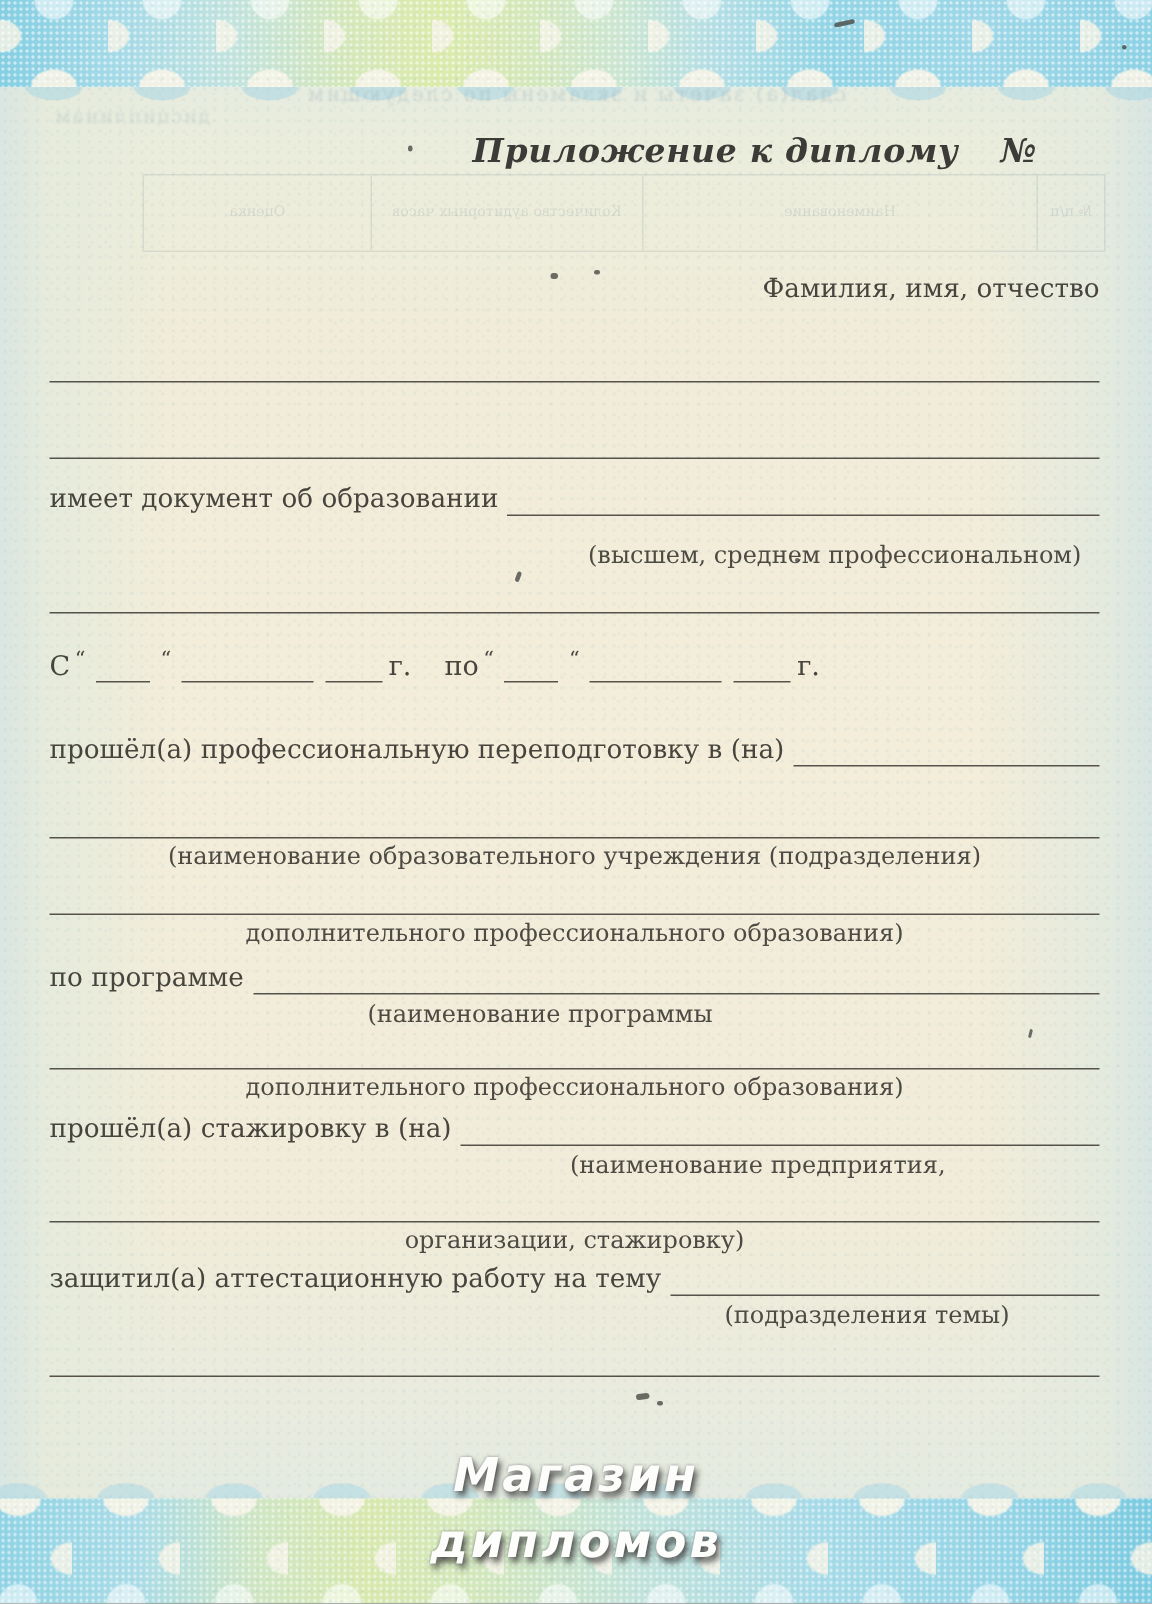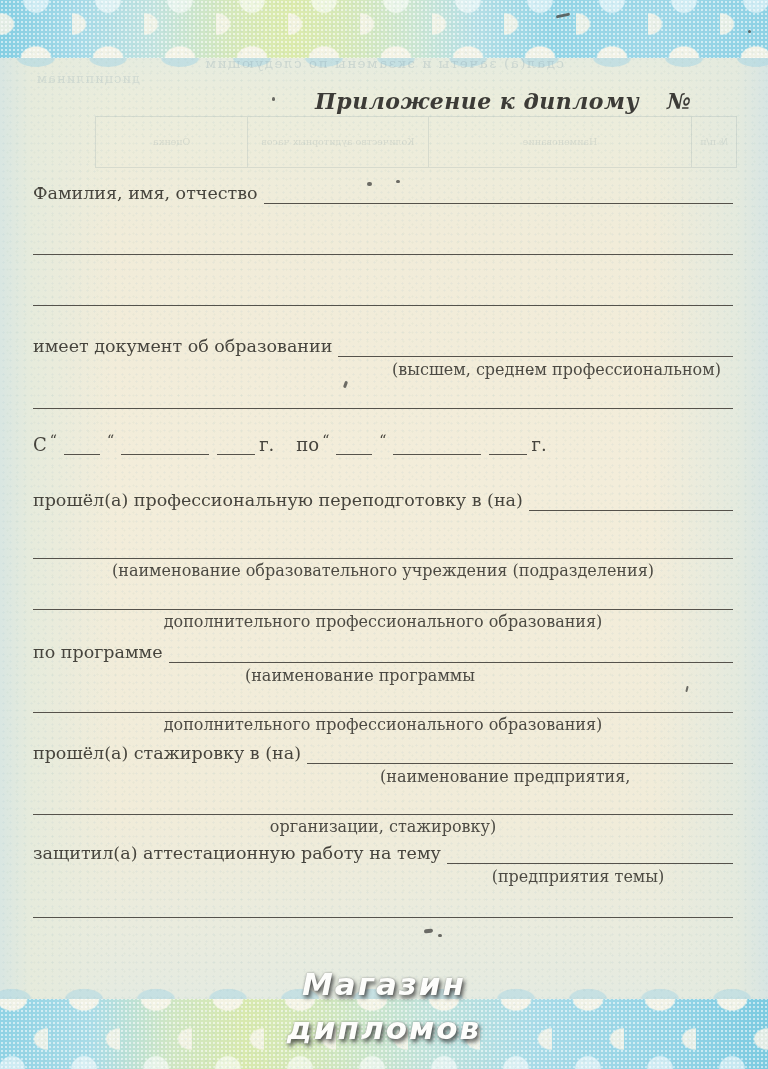--- a/index.html
+++ b/index.html
@@ -91,28 +91,28 @@
     <div class="ghost-cell" style="width:258px">Наименование</div>
     <div class="ghost-cell" style="width:176px">Количество аудиторных часов</div>
     <div class="ghost-cell" style="flex:1">Оценка</div>
   </div>
 
   <div class="title-row">
     <span class="title">Приложение к диплому</span>
     <span class="num-sign">№</span>
   </div>
 
-  <div class="row" style="top:185px;height:19px;">
+  <div class="row" style="top:185px;height:19px;flex-direction:column;">
     <span class="lbl">Фамилия, имя, отчество</span>
     <span class="fill"></span>
   </div>
   <div class="hr" style="top:254px;"></div>
   <div class="hr" style="top:305px;"></div>
 
-  <div class="row" style="top:338px;height:19px;justify-content:flex-end;">
+  <div class="row" style="top:325px;height:19px;justify-content:flex-end;">
     <span class="lbl">имеет документ об образовании</span>
     <span class="fill"></span>
   </div>
   <div class="sub" style="top:360px;left:392px;width:245px;text-align:center;">(высшем, среднем профессиональном)</div>
   <div class="hr" style="top:408px;"></div>
 
   <div class="date-row">
     <span class="wrd">С</span>
     <span class="q">“</span>
     <span class="seg s34"></span>
@@ -152,21 +152,21 @@
     <span class="fill"></span>
   </div>
   <div class="sub" style="top:767px;left:380px;width:240px;text-align:center;">(наименование предприятия,</div>
   <div class="hr" style="top:814px;"></div>
   <div class="sub center" style="top:817px;">организации, стажировку)</div>
 
   <div class="row" style="top:845px;height:19px;">
     <span class="lbl">защитил(а) аттестационную работу на тему</span>
     <span class="fill"></span>
   </div>
-  <div class="sub" style="top:867px;left:462px;width:232px;text-align:center;">(предприятия темы)</div>
+  <div class="sub" style="top:867px;left:462px;width:232px;text-align:center;">(подразделения темы)</div>
   <div class="hr" style="top:917px;"></div>
 
   <div class="speck" style="left:272px;top:97px;width:3px;height:4px;"></div>
   <div class="speck" style="left:367px;top:182px;width:5px;height:4px;"></div>
   <div class="speck" style="left:396px;top:180px;width:4px;height:3px;"></div>
   <div class="speck" style="left:344px;top:381px;width:3px;height:7px;transform:rotate(20deg);"></div>
   <div class="speck" style="left:556px;top:14px;width:14px;height:3px;transform:rotate(-12deg);"></div>
   <div class="speck" style="left:686px;top:686px;width:2px;height:6px;transform:rotate(14deg);"></div>
   <div class="speck" style="left:424px;top:929px;width:9px;height:4px;transform:rotate(-8deg);"></div>
   <div class="speck" style="left:438px;top:934px;width:4px;height:3px;"></div>

